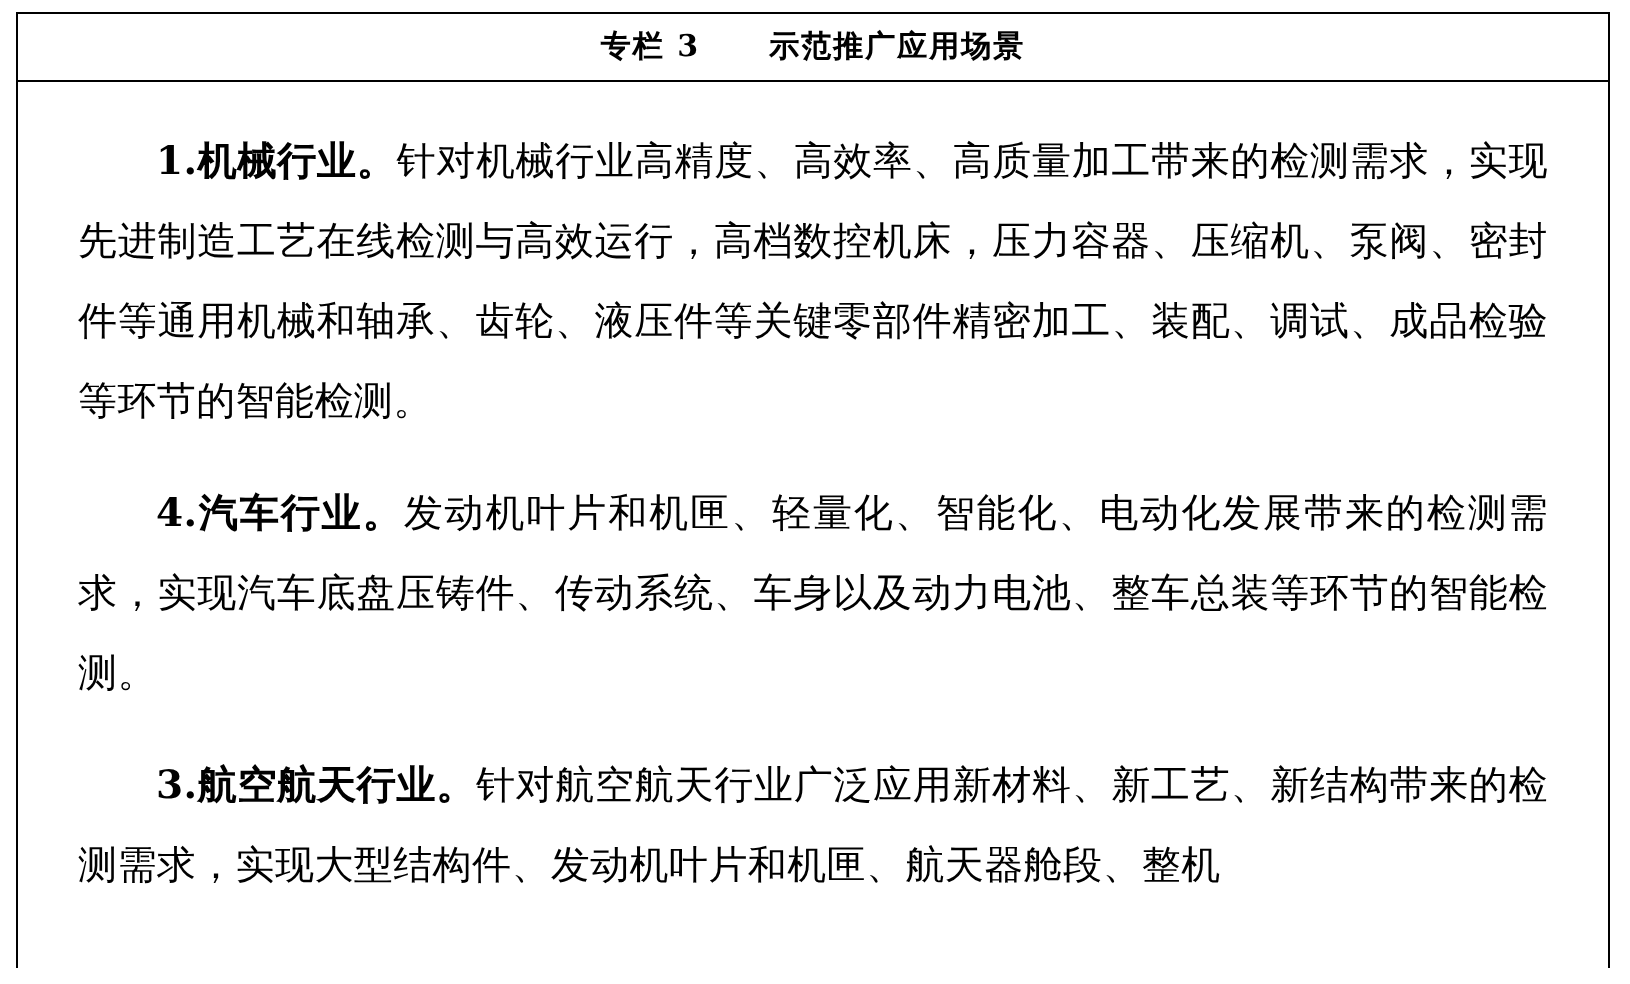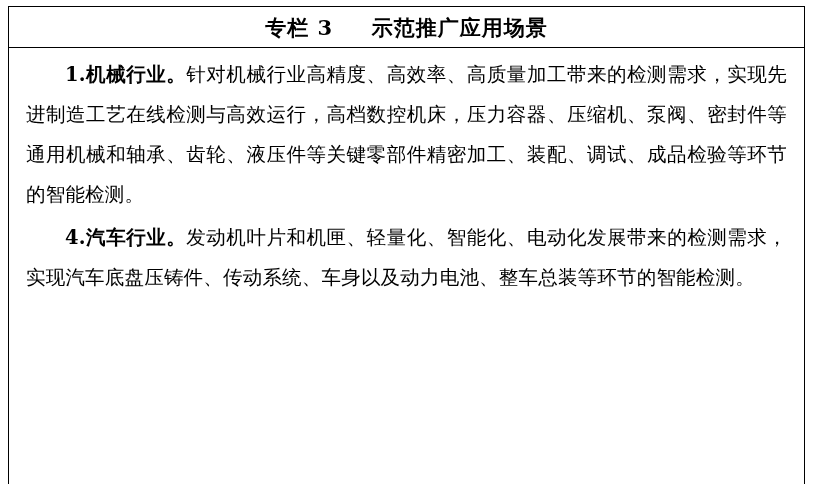--- a/index.html
+++ b/index.html
@@ -22,21 +22,21 @@
     height: 478px;
     border-left: 1px solid #000;
     border-right: 1px solid #000;
     border-top: 1px solid #000;
     box-sizing: border-box;
     background: #fff;
   }
   .box-title {
     text-align: center;
     font-weight: bold;
-    font-size: 21px;
+    font-size: 15px;
     letter-spacing: 1px;
     padding-top: 7px;
     padding-bottom: 6px;
     line-height: 1.3;
   }
   .title-sep {
     display: inline-block;
     width: 22px;
   }
   .title-rule {
@@ -45,21 +45,21 @@
     height: 0;
   }
   .body-area {
     padding: 4px 14px 0 14px;
   }
   .para {
     font-size: 19.5px;
     line-height: 40px;
     text-align: justify;
     text-justify: inter-ideograph;
-    margin: 3px;
+    margin: 16px;
     text-indent: 2em;
     letter-spacing: 0.2px;
   }
   .para b {
     font-weight: bold;
   }
   .num {
     font-family: "DejaVu Serif", "Liberation Serif", serif;
     font-weight: bold;
   }
@@ -79,15 +79,18 @@
   <div class="body-area">
 
     <p class="para">
       <b class="num">1.机械行业。</b><span>针对机械行业高精度、高效率、高质量加工带来的检测需求，实现先进制造工艺在线检测与高效运行，高档数控机床，压力容器、压缩机、泵阀、密封件等通用机械和轴承、齿轮、液压件等关键零部件精密加工、装配、调试、成品检验等环节的智能检测。</span>
     </p>
 
     <p class="para">
       <b class="num">4.汽车行业。</b><span>发动机叶片和机匣、轻量化、智能化、电动化发展带来的检测需求，实现汽车底盘压铸件、传动系统、车身以及动力电池、整车总装等环节的智能检测。</span>
     </p>
 
+    <p class="para">
+      <b class="num">3.航空航天行业。</b><span>针对航空航天行业广泛应用新材料、新工艺、新结构带来的检测需求，实现大型结构件、发动机叶片和机匣、航天器舱段、整机</span>
+    </p>
 
   </div>
 </div>
 
 </body></html>

